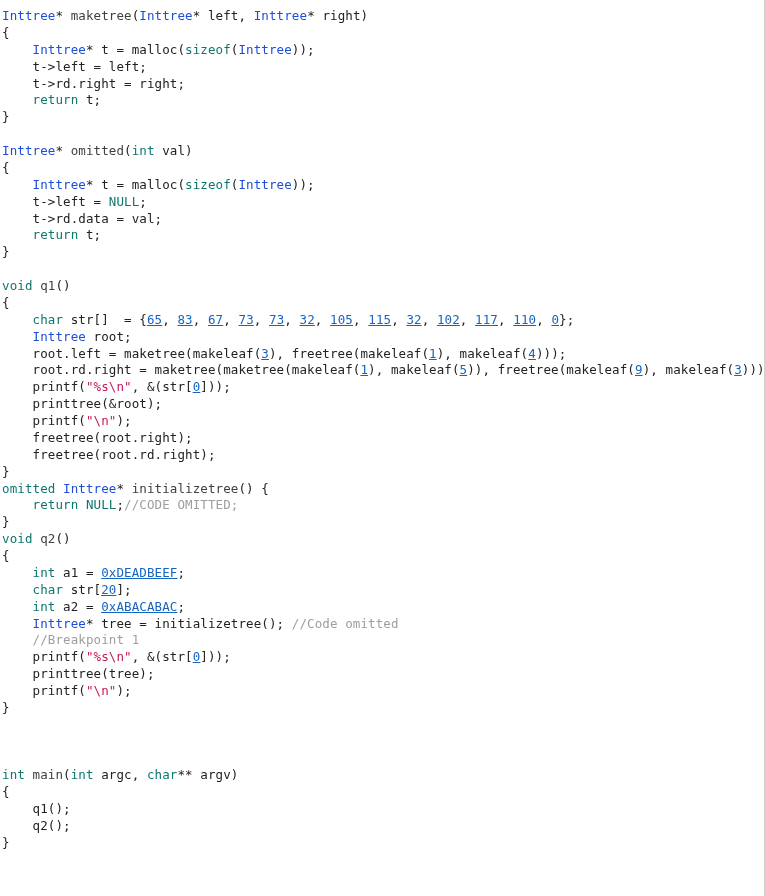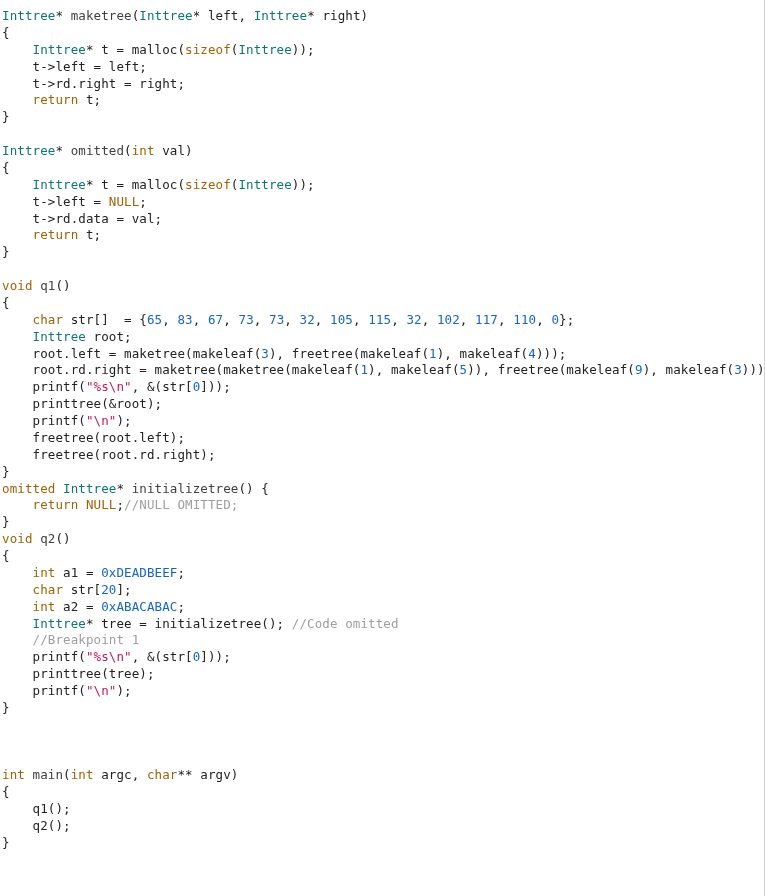--- a/index.html
+++ b/index.html
@@ -22,24 +22,24 @@
     box-sizing: border-box;
   }
   pre.code {
     margin: 0;
     padding: 0 2px;
     background: #fff;
     color: #222;
     white-space: pre;
     letter-spacing: 0.1px;
   }
-  .k  { color: #a16207; font-weight: 500; } 
-  .t  { color: #0f766e; }                   
+  .k  { color: #0f766e; font-weight: 500; } 
+  .t  { color: #1d4ed8; }                   
   .fn { color: #404040; }                   
-  .n  { color: #1565c0; }                   
+  .n  { color: #1565c0; text-decoration: underline; }                   
   .s  { color: #c2185b; }                   
   .c  { color: #9e9e9e; }                   
   .p  { color: #222; }                      
 </style>
 </head>
 <body>
 
 <div class="wrap">
 <pre class="code"><span class="t">Inttree</span><span class="p">*</span> <span class="fn">maketree</span><span class="p">(</span><span class="t">Inttree</span><span class="p">* left, </span><span class="t">Inttree</span><span class="p">* right)</span>
 <span class="p">{</span>
@@ -59,25 +59,25 @@
 
 <span class="k">void</span> <span class="fn">q1</span><span class="p">()</span>
 <span class="p">{</span>
 <span>    </span><span class="k">char</span><span class="p"> str[]  = {</span><span class="n">65</span><span class="p">, </span><span class="n">83</span><span class="p">, </span><span class="n">67</span><span class="p">, </span><span class="n">73</span><span class="p">, </span><span class="n">73</span><span class="p">, </span><span class="n">32</span><span class="p">, </span><span class="n">105</span><span class="p">, </span><span class="n">115</span><span class="p">, </span><span class="n">32</span><span class="p">, </span><span class="n">102</span><span class="p">, </span><span class="n">117</span><span class="p">, </span><span class="n">110</span><span class="p">, </span><span class="n">0</span><span class="p">};</span>
 <span>    </span><span class="t">Inttree</span><span class="p"> root;</span>
 <span>    </span><span class="p">root.left = maketree(makeleaf(</span><span class="n">3</span><span class="p">), freetree(makeleaf(</span><span class="n">1</span><span class="p">), makeleaf(</span><span class="n">4</span><span class="p">)));</span>
 <span>    </span><span class="p">root.rd.right = maketree(maketree(makeleaf(</span><span class="n">1</span><span class="p">), makeleaf(</span><span class="n">5</span><span class="p">)), freetree(makeleaf(</span><span class="n">9</span><span class="p">), makeleaf(</span><span class="n">3</span><span class="p">)));</span>
 <span>    </span><span class="p">printf(</span><span class="s">"%s\n"</span><span class="p">, &amp;(str[</span><span class="n">0</span><span class="p">]));</span>
 <span>    </span><span class="p">printtree(&amp;root);</span>
 <span>    </span><span class="p">printf(</span><span class="s">"\n"</span><span class="p">);</span>
-<span>    </span><span class="p">freetree(root.left);</span>
+<span>    </span><span class="p">freetree(root.right);</span>
 <span>    </span><span class="p">freetree(root.rd.right);</span>
 <span class="p">}</span>
 <span class="k">omitted</span> <span class="t">Inttree</span><span class="p">*</span> <span class="fn">initializetree</span><span class="p">() {</span>
-<span>    </span><span class="k">return</span><span class="p"> </span><span class="k">NULL</span><span class="p">;</span><span class="c">//NULL OMITTED;</span>
+<span>    </span><span class="k">return</span><span class="p"> </span><span class="k">NULL</span><span class="p">;</span><span class="c">//CODE OMITTED;</span>
 <span class="p">}</span>
 <span class="k">void</span> <span class="fn">q2</span><span class="p">()</span>
 <span class="p">{</span>
 <span>    </span><span class="k">int</span><span class="p"> a1 = </span><span class="n">0xDEADBEEF</span><span class="p">;</span>
 <span>    </span><span class="k">char</span><span class="p"> str[</span><span class="n">20</span><span class="p">];</span>
 <span>    </span><span class="k">int</span><span class="p"> a2 = </span><span class="n">0xABACABAC</span><span class="p">;</span>
 <span>    </span><span class="t">Inttree</span><span class="p">* tree = initializetree(); </span><span class="c">//Code omitted</span>
 <span>    </span><span class="c">//Breakpoint 1</span>
 <span>    </span><span class="p">printf(</span><span class="s">"%s\n"</span><span class="p">, &amp;(str[</span><span class="n">0</span><span class="p">]));</span>
 <span>    </span><span class="p">printtree(tree);</span>

